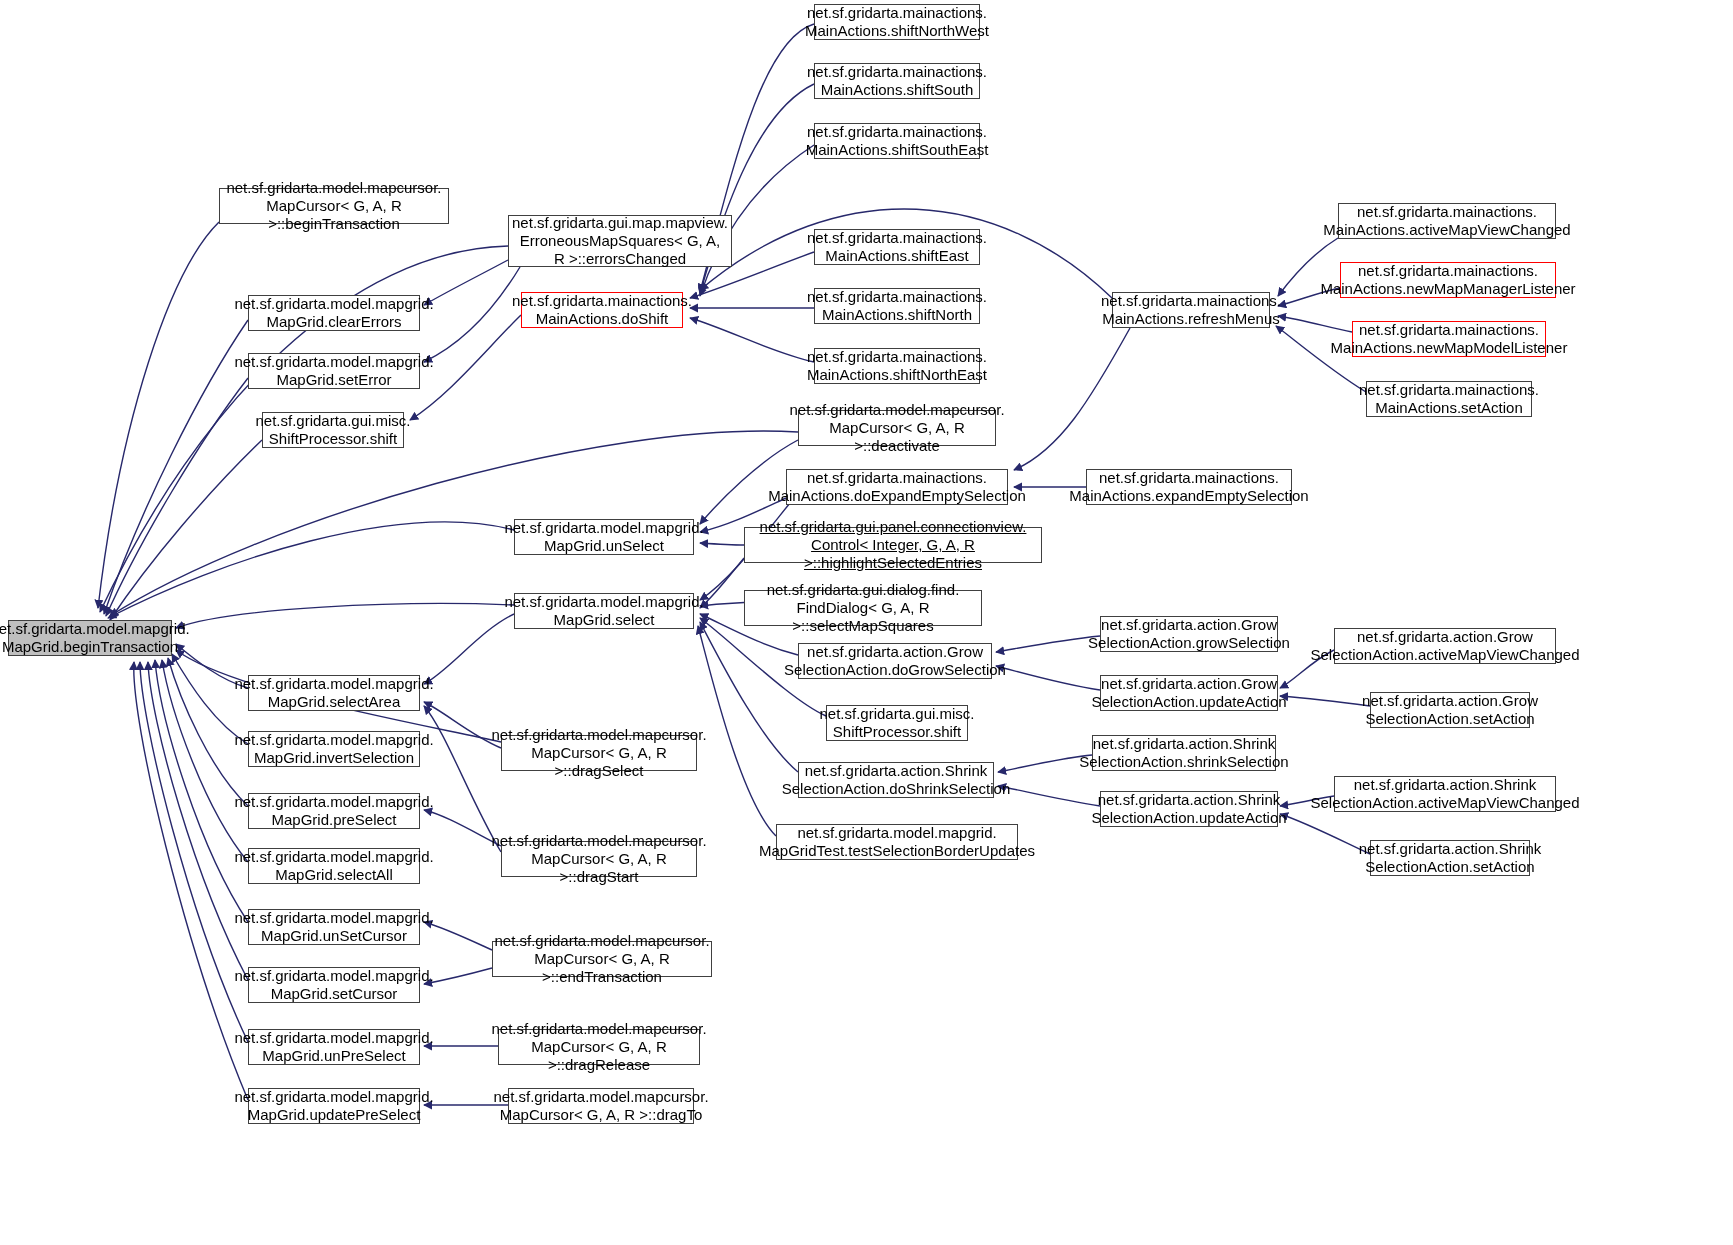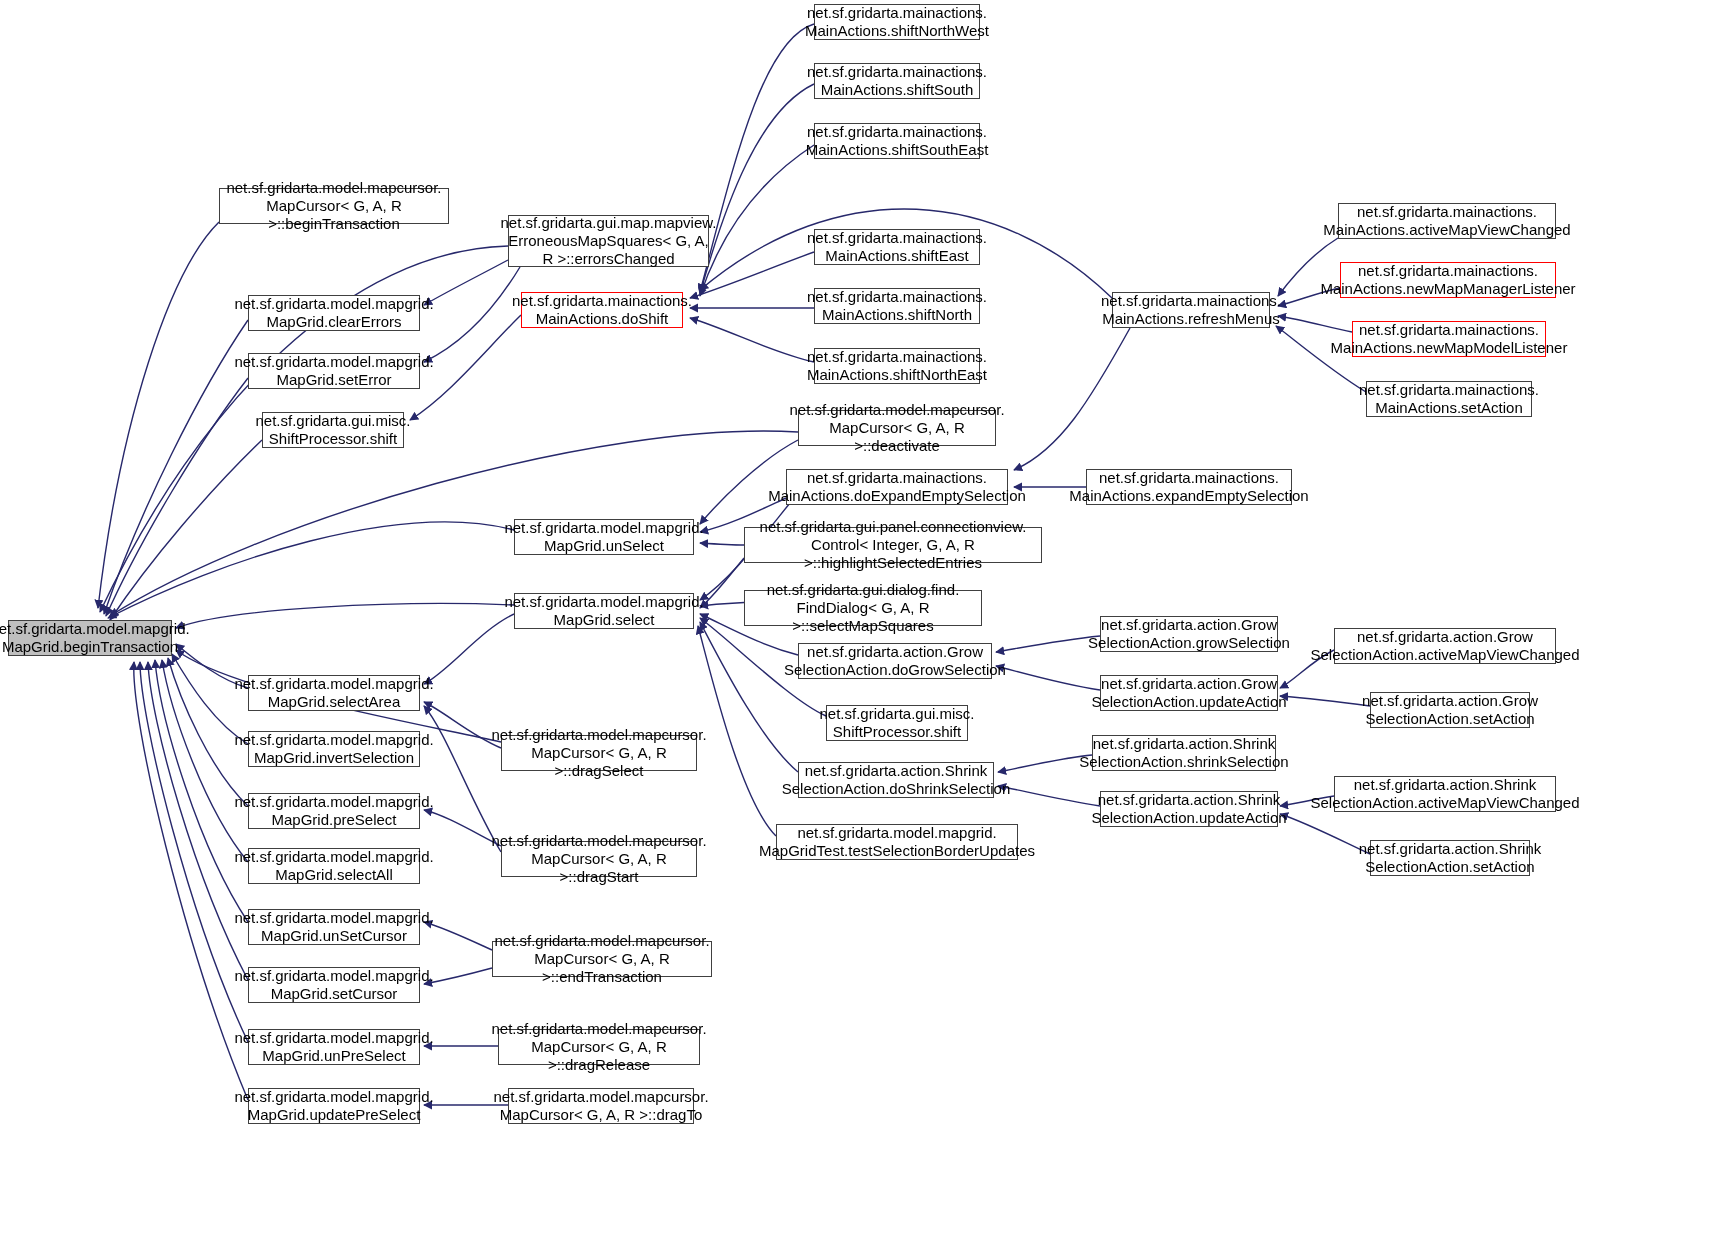--- a/index.html
+++ b/index.html
@@ -112,21 +112,21 @@
       <div class="node root" style="left: 8px; top: 620px; width: 164px; height: 36px;">net.sf.gridarta.model.mapgrid.
 MapGrid.beginTransaction</div>
       <div class="node" style="left: 219px; top: 188px; width: 230px; height: 36px;">net.sf.gridarta.model.mapcursor.
 MapCursor&lt; G, A, R &gt;::beginTransaction</div>
       <div class="node" style="left: 248px; top: 295px; width: 172px; height: 36px;">net.sf.gridarta.model.mapgrid.
 MapGrid.clearErrors</div>
       <div class="node" style="left: 248px; top: 353px; width: 172px; height: 36px;">net.sf.gridarta.model.mapgrid.
 MapGrid.setError</div>
       <div class="node" style="left: 262px; top: 412px; width: 142px; height: 36px;">net.sf.gridarta.gui.misc.
 ShiftProcessor.shift</div>
-      <div class="node" style="left: 508px; top: 215px; width: 201px; height: 52px;">net.sf.gridarta.gui.map.mapview.
+      <div class="node" style="left: 508px; top: 215px; width: 224px; height: 52px;">net.sf.gridarta.gui.map.mapview.
 ErroneousMapSquares&lt; G, A,
 R &gt;::errorsChanged</div>
       <div class="node hot" style="left: 521px; top: 292px; width: 162px; height: 36px;">net.sf.gridarta.mainactions.
 MainActions.doShift</div>
       <div class="node" style="left: 814px; top: 4px; width: 166px; height: 36px;">net.sf.gridarta.mainactions.
 MainActions.shiftNorthWest</div>
       <div class="node" style="left: 814px; top: 63px; width: 166px; height: 36px;">net.sf.gridarta.mainactions.
 MainActions.shiftSouth</div>
       <div class="node" style="left: 814px; top: 123px; width: 166px; height: 36px;">net.sf.gridarta.mainactions.
 MainActions.shiftSouthEast</div>
@@ -147,21 +147,21 @@
       <div class="node" style="left: 1366px; top: 381px; width: 166px; height: 36px;">net.sf.gridarta.mainactions.
 MainActions.setAction</div>
       <div class="node" style="left: 798px; top: 410px; width: 198px; height: 36px;">net.sf.gridarta.model.mapcursor.
 MapCursor&lt; G, A, R &gt;::deactivate</div>
       <div class="node" style="left: 786px; top: 469px; width: 222px; height: 36px;">net.sf.gridarta.mainactions.
 MainActions.doExpandEmptySelection</div>
       <div class="node" style="left: 1086px; top: 469px; width: 206px; height: 36px;">net.sf.gridarta.mainactions.
 MainActions.expandEmptySelection</div>
       <div class="node" style="left: 514px; top: 519px; width: 180px; height: 36px;">net.sf.gridarta.model.mapgrid.
 MapGrid.unSelect</div>
-      <div class="node" style="left: 744px; top: 527px; width: 298px; height: 36px;">net.sf.gridarta.gui.panel.connectionview.
+      <div class="node" style="left: 744px; top: 527px; width: 298px; height: 36px; text-decoration: underline;">net.sf.gridarta.gui.panel.connectionview.
 Control&lt; Integer, G, A, R &gt;::highlightSelectedEntries</div>
       <div class="node" style="left: 744px; top: 590px; width: 238px; height: 36px;">net.sf.gridarta.gui.dialog.find.
 FindDialog&lt; G, A, R &gt;::selectMapSquares</div>
       <div class="node" style="left: 514px; top: 593px; width: 180px; height: 36px;">net.sf.gridarta.model.mapgrid.
 MapGrid.select</div>
       <div class="node" style="left: 798px; top: 643px; width: 194px; height: 36px;">net.sf.gridarta.action.Grow
 SelectionAction.doGrowSelection</div>
       <div class="node" style="left: 1100px; top: 616px; width: 178px; height: 36px;">net.sf.gridarta.action.Grow
 SelectionAction.growSelection</div>
       <div class="node" style="left: 1100px; top: 675px; width: 178px; height: 36px;">net.sf.gridarta.action.Grow

